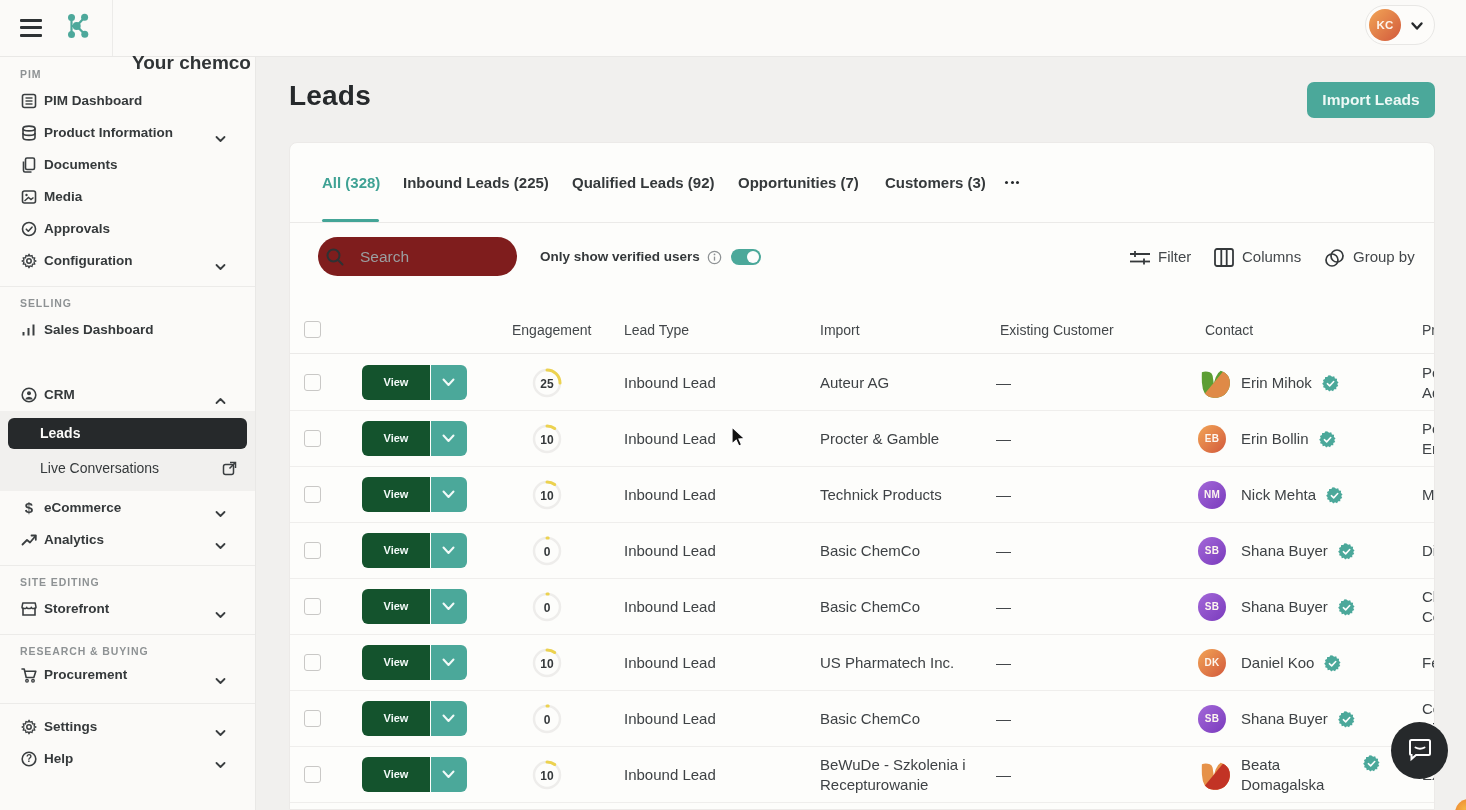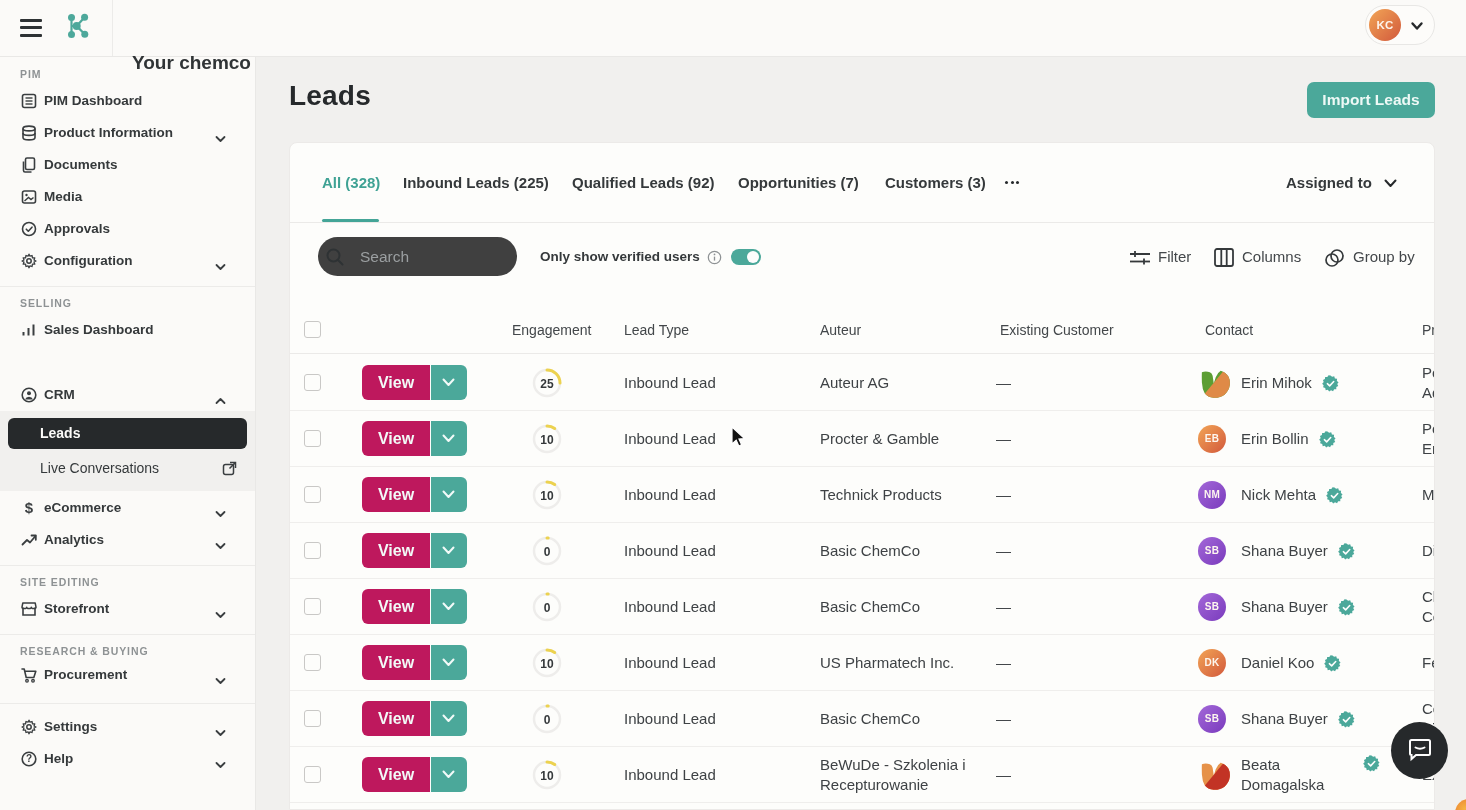--- a/index.html
+++ b/index.html
@@ -28,31 +28,31 @@
   .main { position:absolute; left:256px; top:57px; width:1210px; height:753px; background:#f1f0ee; }
   .h1 { position:absolute; left:33px; top:23px; font-size:28px; font-weight:700; color:#26292b; letter-spacing:0.2px; }
   .importbtn { position:absolute; left:1051px; top:25px; width:128px; height:36px; background:#4ba89a; border-radius:7px; color:#eef9f6; font-size:15.5px; font-weight:700; text-align:center; line-height:36px; }
   .card { position:absolute; left:33px; top:85px; width:1146px; height:668px; background:#fdfdfb; border:1px solid #eceae8; border-radius:8px 8px 0 0; overflow:hidden; }
   .tabs { position:absolute; left:0; top:0; width:1146px; height:80px; border-bottom:1px solid #ebeae8; }
   .tab { position:absolute; top:0; height:80px; line-height:80px; font-size:15px; font-weight:700; color:#35393b; }
   .tab.active { color:#3fa294; }
   .tabline { position:absolute; left:32px; top:76px; width:57px; height:3px; background:#44a597; border-radius:2px; }
   .assigned { position:absolute; right:39px; top:0; height:80px; line-height:80px; font-size:15px; font-weight:700; color:#35393b; }
   .srow { position:absolute; left:0; top:81px; width:1146px; height:82px; }
-  .searchbox { position:absolute; left:28px; top:13px; width:199px; height:39px; background:#404040; border-radius:20px; }
+  .searchbox { position:absolute; left:28px; top:13px; width:199px; height:39px; background:#7f1d1d; border-radius:20px; }
   .searchbox .ph { position:absolute; left:42px; top:0; line-height:39px; font-size:15.5px; color:#9b9fa1; }
   .verif { position:absolute; left:250px; top:0; height:66px; line-height:66px; font-size:13.5px; font-weight:700; color:#35393b; }
   .toolbtn { position:absolute; top:0; height:66px; line-height:66px; font-size:15px; font-weight:400; color:#43474a; }
 
   .thead { position:absolute; left:0; top:163px; width:1146px; height:48px; border-bottom:1px solid #ebeae8; font-size:14px; color:#43474a; }
   .thead .hc { position:absolute; top:0; line-height:48px; font-weight:400; }
   .cb { position:absolute; left:14px; width:17px; height:17px; border:1.5px solid #c9c8c6; border-radius:3px; background:#fdfdfb; }
   .trow { position:absolute; left:0; width:1146px; height:56px; border-bottom:1px solid #efeeec; }
   .viewbtn { position:absolute; left:72px; top:10px; width:105px; height:35px; }
-  .viewbtn .v { position:absolute; left:0; top:0; width:68px; height:35px; background:#be185d; border-radius:6px 0 0 6px; color:#f2faf8; text-align:center; line-height:35px; font-size:16px; font-weight:700; }
+  .viewbtn .v { position:absolute; left:0; top:0; width:68px; height:35px; background:#14532d; border-radius:6px 0 0 6px; color:#f2faf8; text-align:center; line-height:35px; font-size:11px; font-weight:700; }
   .viewbtn .c { position:absolute; left:69px; top:0; width:36px; height:35px; background:#4ba89a; border-radius:0 6px 6px 0; }
   .cell { position:absolute; top:0; line-height:56px; font-size:15px; color:#3e4245; white-space:nowrap; }
   .cell2 { position:absolute; font-size:15px; color:#3e4245; line-height:20px; }
   .avatar { position:absolute; left:908px; top:14px; width:28px; height:28px; border-radius:50%; color:#fdf6ef; font-size:10px; font-weight:700; text-align:center; line-height:28px; letter-spacing:0.2px; }
   .contactname { position:absolute; left:951px; top:0; line-height:56px; font-size:15px; color:#3e4245; }
 
   .chatfab { position:absolute; left:1391px; top:722px; width:57px; height:57px; border-radius:50%; background:#26292b; z-index:9; }
   .corner { position:absolute; left:1455px; top:799px; width:28px; height:28px; border-radius:50%; background:radial-gradient(circle at 35% 35%, #f6b443, #e2541f); z-index:9; }
 </style>
 </head>
@@ -247,25 +247,20 @@
   <div class="tab" style="left:113px">Inbound Leads (225)</div>
   <div class="tab" style="left:282px">Qualified Leads (92)</div>
   <div class="tab" style="left:448px">Opportunities (7)</div>
   <div class="tab" style="left:595px">Customers (3)</div>
   <div style="position:absolute;left:715px;top:38px;width:16px;height:4px">
           <span style="position:absolute;left:0;width:3.2px;height:3.2px;border-radius:50%;background:#26292b"></span>
           <span style="position:absolute;left:5.5px;width:3.2px;height:3.2px;border-radius:50%;background:#26292b"></span>
           <span style="position:absolute;left:11px;width:3.2px;height:3.2px;border-radius:50%;background:#26292b"></span>
         </div>
   <div class="tabline"></div>
-  <div class="assigned">Assigned to
-    <svg width="13" height="9" viewBox="0 0 13 9" style="margin-left:8px">
-            <path d="M1.5 1.5 L6.5 7 L11.5 1.5" stroke="#26292b" stroke-width="2" fill="none" stroke-linecap="round" stroke-linejoin="round"></path>
-          </svg>
-  </div>
 </div>
       <div class="srow">
   <div class="searchbox">
     <svg width="20" height="20" viewBox="0 0 20 20" style="position:absolute;left:7px;top:10px">
             <circle cx="8.5" cy="8.5" r="6" fill="none" stroke="#2e3234" stroke-width="2"></circle>
             <line x1="13" y1="13" x2="17.5" y2="17.5" stroke="#2e3234" stroke-width="2" stroke-linecap="round"></line>
           </svg>
     <div class="ph">Search</div>
   </div>
   <div class="verif">Only show verified users</div>
@@ -293,21 +288,21 @@
   <svg width="21" height="20" viewBox="0 0 21 20" style="position:absolute;left:1034px;top:24px">
           <circle cx="8" cy="12" r="6" fill="none" stroke="#35393b" stroke-width="1.7"></circle>
           <circle cx="13" cy="8" r="6" fill="none" stroke="#35393b" stroke-width="1.7"></circle>
         </svg>
   <div class="toolbtn" style="left:1063px">Group by</div>
 </div>
       <div class="thead">
   <div class="cb" style="top:15px"></div>
   <div class="hc" style="left:222px">Engagement</div>
   <div class="hc" style="left:334px">Lead Type</div>
-  <div class="hc" style="left:530px">Auteur</div>
+  <div class="hc" style="left:530px">Import</div>
   <div class="hc" style="left:710px">Existing Customer</div>
   <div class="hc" style="left:915px">Contact</div>
   <div class="hc" style="left:1132px">Product</div>
 </div>
       <div class="trow" style="top:212px">
         <div class="cb" style="top:19px"></div>
         <div class="viewbtn">
           <div class="v">View</div>
           <div class="c">
             <svg width="13" height="9" viewBox="0 0 13 9" style="position:absolute;left:11px;top:13px">

